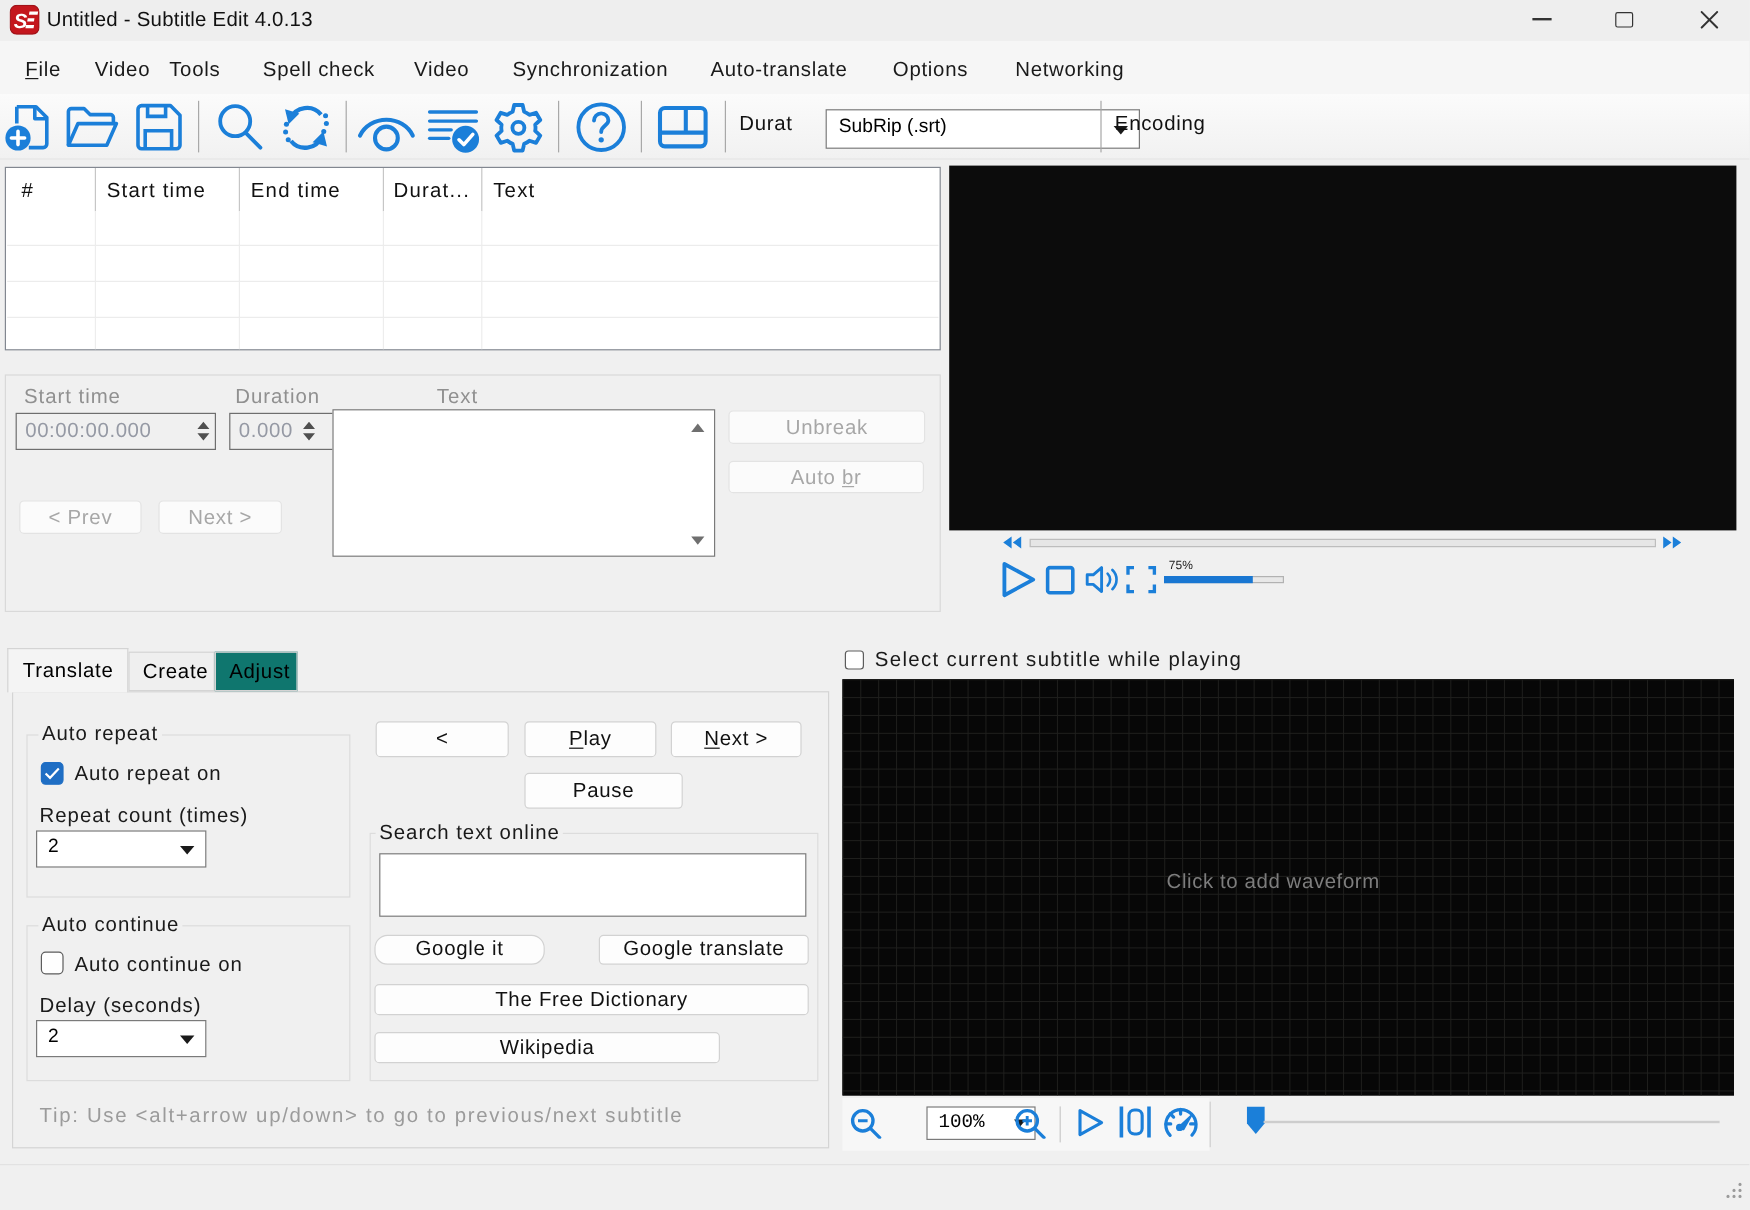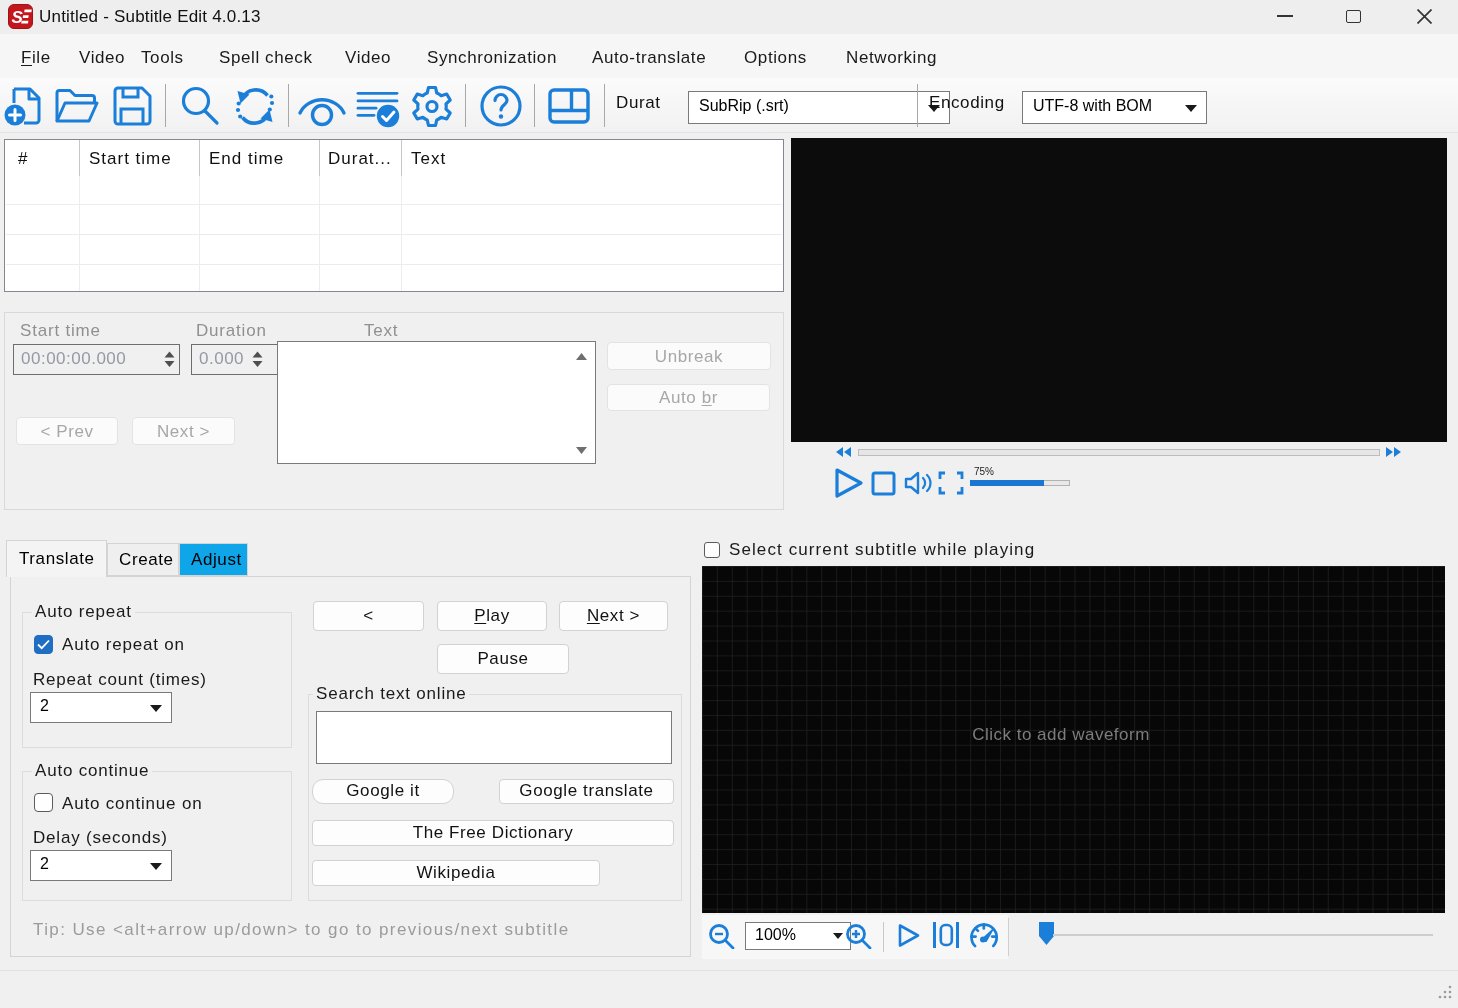--- a/index.html
+++ b/index.html
@@ -146,21 +146,20 @@
 
   <svg class="ticon" style="left:547px;" width="44" height="46" viewBox="0 0 44 46">
     <rect x="3" y="7" width="38" height="32" rx="4" fill="none" stroke="#1b7fd9" stroke-width="3.4"></rect>
     <path d="M24.5 7 v19 M3 27.5 h38" stroke="#1b7fd9" stroke-width="3.4"></path>
   </svg>
   <div class="tsep" style="left:604px;"></div>
   <div style="position:absolute;left:616px;top:15px;font-size:17px;letter-spacing:0.6px;color:#111;">Durat</div>
   <div class="combo" style="left:688px;top:13px;width:262px;height:33px;padding:5px 0 0 10px;">SubRip (.srt)<span class="arr"></span></div>
   <div class="tsep" style="left:917px;"></div>
   <div style="position:absolute;left:929px;top:15px;font-size:17px;letter-spacing:0.6px;color:#111;">Encoding</div>
-  <div class="combo" style="left:1022px;top:13px;width:185px;height:33px;padding:5px 0 0 10px;">UTF-8 with BOM<span class="arr"></span></div>
 </div>
 <div class="abs" style="left:0;top:132px;width:1458px;height:1px;background:#e4e4e4;"></div>
 
 <div class="abs listview">
   <div class="lv-h" style="left:13px;">#</div>
   <div class="lv-h" style="left:84px;">Start time</div>
   <div class="lv-h" style="left:204px;">End time</div>
   <div class="lv-h" style="left:323px;">Durat...</div>
   <div class="lv-h" style="left:406px;">Text</div>
   <div class="lv-vline-h" style="left:74px;"></div>
@@ -228,21 +227,21 @@
       <path d="M24 16 v6 h-5"></path>
     </g>
   </svg>
 <div class="abs" style="left:974px;top:466px;font-size:10px;color:#222;">75%</div>
 <div class="abs" style="left:970px;top:480px;width:100px;height:6px;background:#e8e8e8;border:1px solid #b2b2b2;"></div>
 <div class="abs" style="left:970px;top:480px;width:74px;height:6px;background:#1977d2;"></div>
 
 <div class="abs" style="left:10px;top:576px;width:681px;height:381px;border:1px solid #d4d4d4;background:#f0f0f0;"></div>
 <div class="abs" style="left:6px;top:540px;width:101px;height:37px;background:#f4f4f4;border:1px solid #d4d4d4;border-bottom:none;font-size:17px;letter-spacing:0.6px;padding:8px 0 0 12px;">Translate</div>
 <div class="abs" style="left:107px;top:543px;width:72px;height:33px;background:#efefef;border:1px solid #d4d4d4;font-size:17px;letter-spacing:0.6px;padding:6px 0 0 11px;">Create</div>
-<div class="abs" style="left:179px;top:543px;width:69px;height:33px;background:#0ea5e9;border:1px solid #d4d4d4;font-size:17px;letter-spacing:0.6px;padding:6px 0 0 11px;">Adjust</div>
+<div class="abs" style="left:179px;top:543px;width:69px;height:33px;background:#0f766e;border:1px solid #d4d4d4;font-size:17px;letter-spacing:0.6px;padding:6px 0 0 11px;">Adjust</div>
 
 <div class="groupbox" style="left:22px;top:612px;width:270px;height:136px;"></div>
 <div class="gb-label" style="left:32px;top:602px;">Auto repeat</div>
 <div class="cb on" style="left:34px;top:635px;"></div>
 <svg class="abs" style="left:37px;top:639px;" width="13" height="11" viewBox="0 0 13 11">
     <path d="M1 5.5 L4.7 9.2 L12 1.5" stroke="#fff" stroke-width="1.8" fill="none"></path>
   </svg>
 <div class="label" style="left:62px;top:635px;">Auto repeat on</div>
 <div class="label" style="left:33px;top:670px;">Repeat count (times)</div>
 <div class="combo" style="left:30px;top:692px;width:142px;height:31px;padding:4px 0 0 9px;">2<span class="arr"></span></div>
@@ -283,21 +282,21 @@
   </svg>
 </div>
 
 <div class="abs" style="left:702px;top:915px;width:306px;height:44px;background:#f7f7f7;"></div>
 <div class="abs" style="left:1008px;top:918px;width:1px;height:38px;background:#cfcfcf;"></div>
 <svg class="abs" style="left:708px;top:923px;" width="28" height="26" viewBox="0 0 28 26">
     <circle cx="11" cy="11" r="8.5" fill="none" stroke="#1b7fd9" stroke-width="2.8"></circle>
     <path d="M17.5 17.5 L25 25" stroke="#1b7fd9" stroke-width="2.8" stroke-linecap="round"></path>
     <path d="M7 11 h8" stroke="#1b7fd9" stroke-width="2.4"></path>
   </svg>
-<div class="combo" style="left:745px;top:922px;width:106px;height:28px;padding:3px 0 0 9px;font-size:16px;">100%<span class="arr" style="right:7px;border-left-width:5px;border-right-width:5px;border-top-width:6px;"></span></div>
+<div class="combo" style="left:772px;top:922px;width:91px;height:28px;padding:3px 0 0 9px;font-size:16px;font-family:Liberation Mono, monospace;">100%<span class="arr" style="right:7px;border-left-width:5px;border-right-width:5px;border-top-width:6px;"></span></div>
 <svg class="abs" style="left:845px;top:923px;" width="28" height="26" viewBox="0 0 28 26">
     <circle cx="11" cy="11" r="8.5" fill="none" stroke="#1b7fd9" stroke-width="2.8"></circle>
     <path d="M17.5 17.5 L25 25" stroke="#1b7fd9" stroke-width="2.8" stroke-linecap="round"></path>
     <path d="M7 11 h8 M11 7 v8" stroke="#1b7fd9" stroke-width="2.4"></path>
   </svg>
 <div class="abs" style="left:883px;top:922px;width:1px;height:30px;background:#c9c9c9;"></div>
 <svg class="abs" style="left:896px;top:923px;" width="25" height="25" viewBox="0 0 25 25">
     <path d="M4 2.5 L22 12.5 L4 22.5 Z" fill="none" stroke="#1b7fd9" stroke-width="2.6" stroke-linejoin="round"></path>
   </svg>
 <svg class="abs" style="left:932px;top:920px;" width="28" height="30" viewBox="0 0 28 30">

